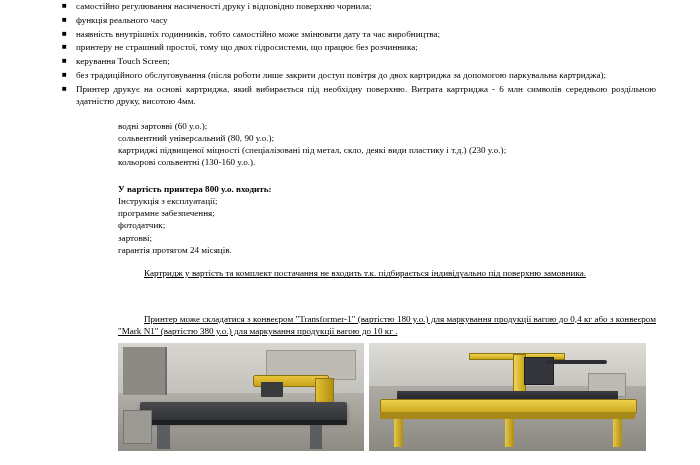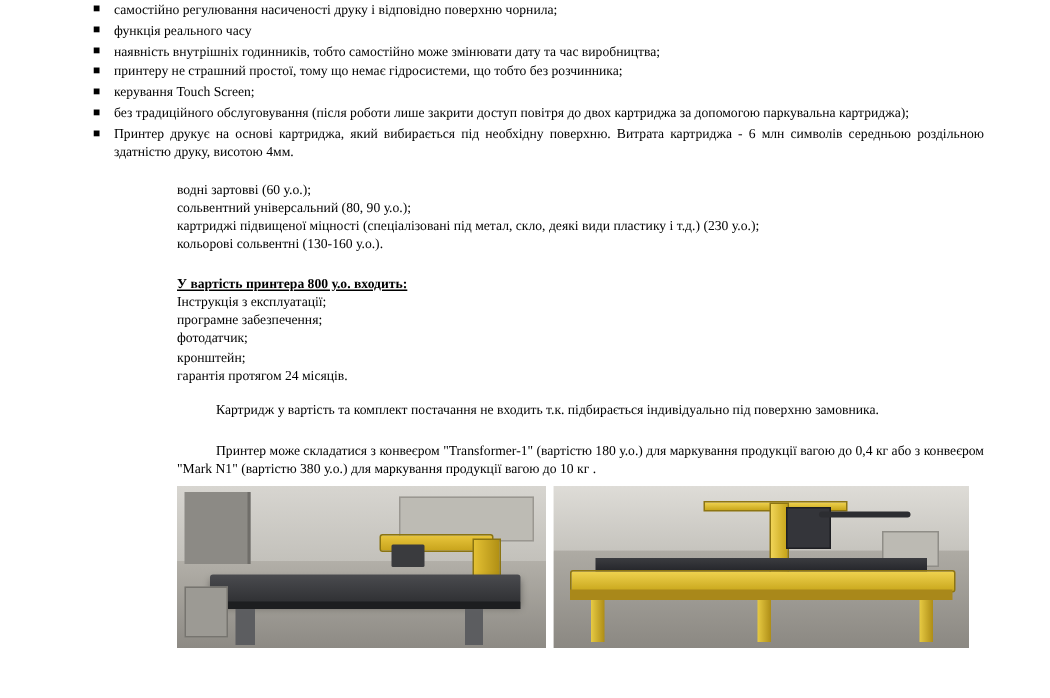--- a/index.html
+++ b/index.html
@@ -40,33 +40,33 @@
   .bullet-list li .bullet {
     position: absolute;
     left: 18px;
     top: 0;
     font-size: 8px;
     line-height: 1.45;
   }
   .para {
     margin: 0;
     text-align: justify;
+    text-decoration: underline;
   }
   .indent {
     text-indent: 26px;
   }
   .block-indent {
     padding-left: 74px;
   }
   .gap-sm { height: 6px; }
   .gap-md { height: 11px; }
   .gap-lg { height: 14px; }
   .heading-underline {
     font-weight: bold;
-    text-decoration: underline;
   }
   .spec-lines div {
     margin: 0;
   }
   
   .images {
     display: flex;
     gap: 5px;
     margin: 0 0 0 74px;
     width: 528px;
@@ -202,21 +202,21 @@
 </style>
 </head>
 <body>
 
 <div class="page">
 
   <ul class="bullet-list clipped-top">
     <li><span class="bullet">■</span><span>самостійно регулювання насиченості друку і відповідно поверхню чорнила;</span></li>
     <li><span class="bullet">■</span><span>функція реального часу</span></li>
     <li><span class="bullet">■</span><span>наявність внутрішніх годинників, тобто  самостійно може змінювати дату та час виробництва;</span></li>
-    <li><span class="bullet">■</span><span>принтеру не страшний простої, тому що немає гідросистеми, що тобто без розчинника;</span></li>
+    <li><span class="bullet">■</span><span>принтеру не страшний простої, тому що двох гідросистеми, що працює без розчинника;</span></li>
     <li><span class="bullet">■</span><span>керування Touch Screen;</span></li>
     <li><span class="bullet">■</span><span>без традиційного обслуговування (після роботи лише закрити доступ повітря до двох картриджа за допомогою паркувальна картриджа);</span></li>
     <li><span class="bullet">■</span><span>Принтер друкує на основі картриджа, який вибирається під необхідну поверхню. Витрата картриджа - 6 млн символів середньою роздільною здатністю друку, висотою 4мм.</span></li>
   </ul>
 
   <div class="gap-md"></div>
 
   <div class="block-indent spec-lines">
     <div>водні зартовві (60 у.о.);</div>
     <div>сольвентний універсальний (80, 90 у.о.);</div>
@@ -224,31 +224,31 @@
     <div>кольорові сольвентні (130-160 у.о.).</div>
   </div>
 
   <div class="gap-lg"></div>
 
   <div class="block-indent spec-lines">
     <div class="heading-underline">У вартість принтера 800 у.о. входить:</div>
     <div>Інструкція з експлуатації;</div>
     <div>програмне забезпечення;</div>
     <div>фотодатчик;</div>
-    <div>кронштейн;</div>
+    <div>зартовві;</div>
     <div>гарантія протягом 24 місяців.</div>
   </div>
 
   <div class="gap-md"></div>
 
   <p class="para indent" style="padding-left:74px;">Картридж у вартість та комплект постачання не входить т.к. підбирається індивідуально під поверхню замовника.</p>
 
   <div class="gap-lg"></div>
 
-  <p class="para indent" style="padding-left:74px;">Принтер може складатися з конвеєром "Transformer-1" (вартістю 180 у.о.) для маркування продукції вагою до 0,4 кг або з конвеєром "Mark N1" (вартістю 380 у.о.) для маркування продукції вагою до 10 кг .</p>
+  <p class="para indent" style="padding-left:74px;margin-top:19px;">Принтер може складатися з конвеєром "Transformer-1" (вартістю 180 у.о.) для маркування продукції вагою до 0,4 кг або з конвеєром "Mark N1" (вартістю 380 у.о.) для маркування продукції вагою до 10 кг .</p>
 
   <div class="gap-sm"></div>
 
   <div class="images">
     <div class="img img-left">
       <div class="photoA">
         <div class="wall"></div>
         <div class="floor"></div>
         <div class="doorway"></div>
         <div class="panel"></div>

